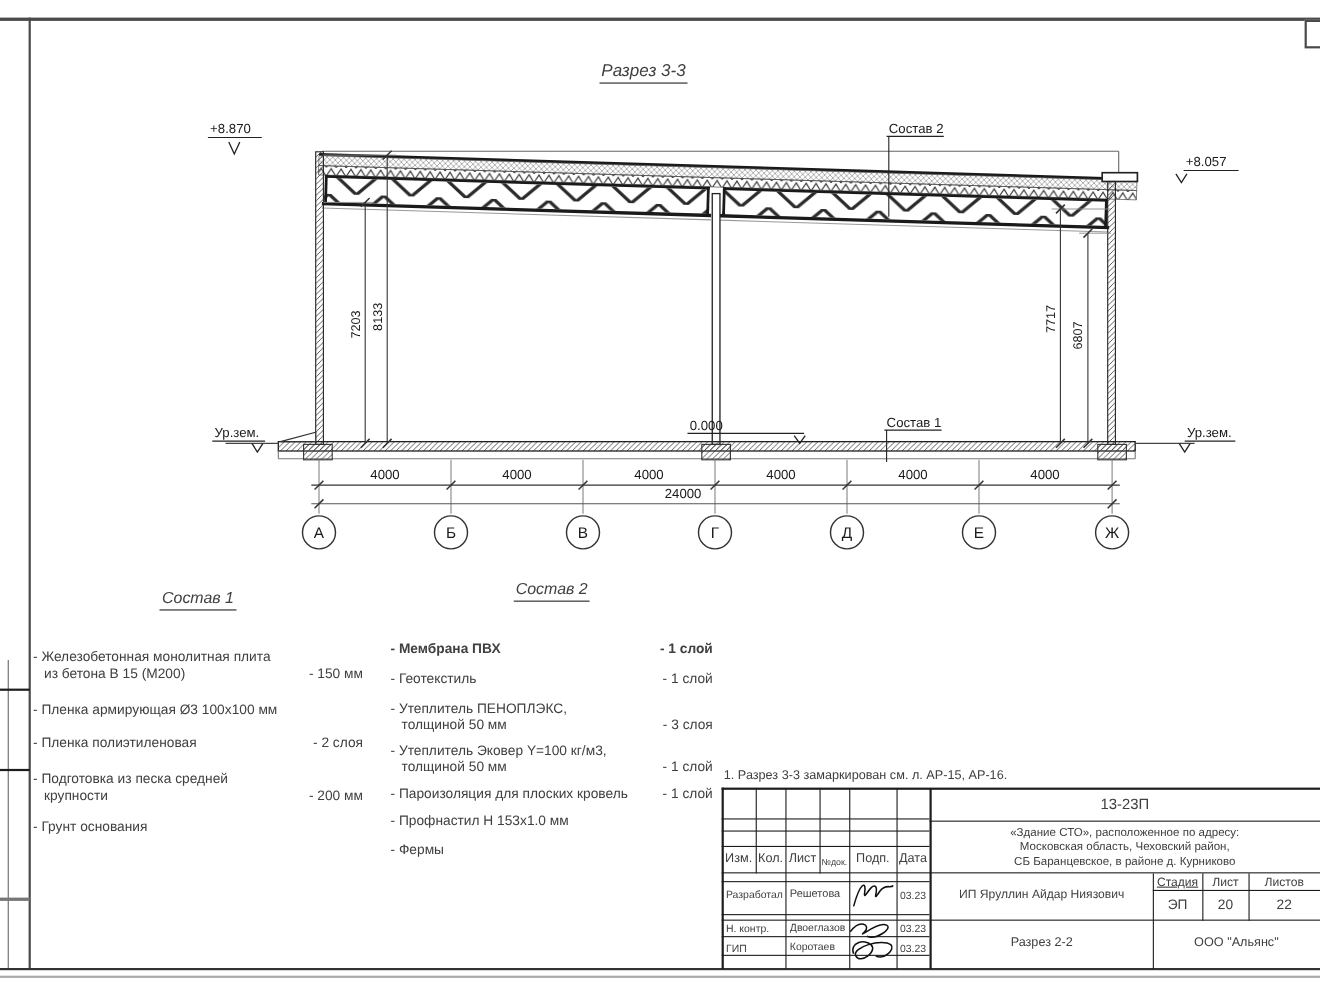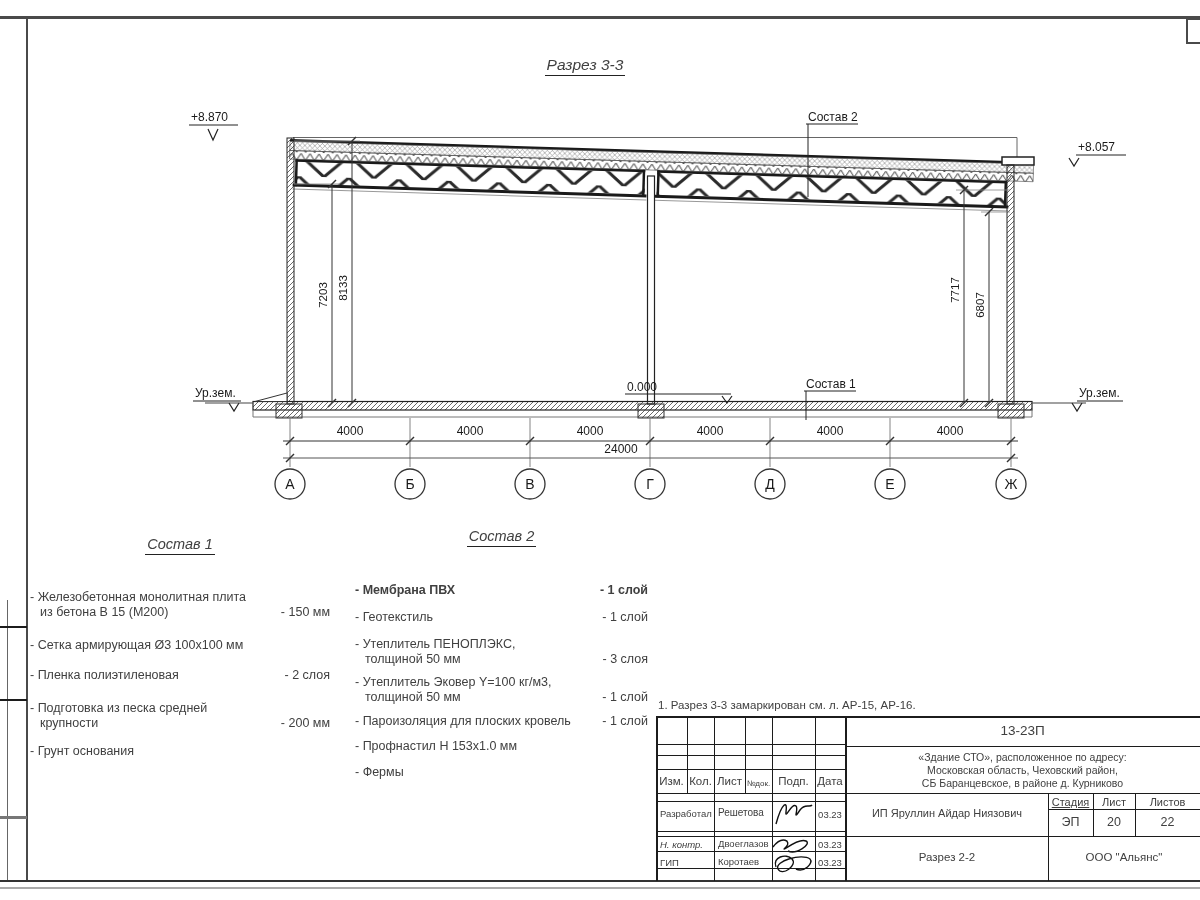--- a/index.html
+++ b/index.html
@@ -216,21 +216,21 @@
     </g>
   </svg>
 
   <div class="slist" style="left:30px;top:537px;width:300px;">
     <div class="shead"><span>Состав 1</span></div>
     <div class="srow" style="margin-bottom:17px;">
       <div class="sname" style="width:222px;">- Железобетонная  монолитная плита из бетона В 15 (М200)</div>
       <div class="sval">- 150 мм</div>
     </div>
     <div class="srow" style="margin-bottom:15px;">
-      <div class="sname" style="width:222px;">- Сетка армирующая Ø3 100х100 мм</div>
+      <div class="sname" style="width:222px;">- Пленка армирующая Ø3 100х100 мм</div>
       <div class="sval"></div>
     </div>
     <div class="srow" style="margin-bottom:17px;">
       <div class="sname" style="width:222px;">- Пленка полиэтиленовая</div>
       <div class="sval">-  2 слоя</div>
     </div>
     <div class="srow" style="margin-bottom:12px;">
       <div class="sname" style="width:200px;">- Подготовка из песка средней крупности</div>
       <div class="sval">- 200 мм</div>
     </div>
@@ -309,21 +309,21 @@
   <div class="tb-txt ctr" style="left:656px;top:775px;width:31px;font-size:11.5px;">Изм.</div>
   <div class="tb-txt ctr" style="left:687px;top:775px;width:27px;font-size:11.5px;">Кол.</div>
   <div class="tb-txt ctr" style="left:714px;top:775px;width:31px;font-size:11.5px;">Лист</div>
   <div class="tb-txt ctr" style="left:745px;top:779px;width:27px;font-size:8px;">№док.</div>
   <div class="tb-txt ctr" style="left:772px;top:775px;width:43px;font-size:11.5px;">Подп.</div>
   <div class="tb-txt ctr" style="left:815px;top:775px;width:30px;font-size:11.5px;">Дата</div>
 
   <div class="tb-txt" style="left:660px;top:808px;width:54px;font-size:9.5px;">Разработал</div>
   <div class="tb-txt" style="left:718px;top:807px;width:54px;font-size:10px;">Решетова</div>
   <div class="tb-txt ctr" style="left:815px;top:809px;width:30px;font-size:9.5px;">03.23</div>
-  <div class="tb-txt" style="left:660px;top:839px;width:54px;font-size:9.5px;font-style:italic;">Н. контр.</div>
+  <div class="tb-txt" style="left:660px;top:839px;width:54px;font-size:9.5px;">Н. контр.</div>
   <div class="tb-txt" style="left:718px;top:838px;width:54px;font-size:9.5px;">Двоеглазов</div>
   <div class="tb-txt ctr" style="left:815px;top:839px;width:30px;font-size:9.5px;">03.23</div>
   <div class="tb-txt" style="left:660px;top:857px;width:54px;font-size:9.5px;">ГИП</div>
   <div class="tb-txt" style="left:718px;top:856px;width:54px;font-size:9.5px;">Коротаев</div>
   <div class="tb-txt ctr" style="left:815px;top:857px;width:30px;font-size:9.5px;">03.23</div>
 
   <svg class="abs" style="left:772px;top:796px;" width="44" height="36" viewBox="0 0 44 36">
     <path d="M4,28 C10,6 16,4 14,16 C13,24 20,6 24,10 C27,13 20,26 28,14 C33,7 38,12 40,9" fill="none" stroke="#111" stroke-width="1.4"></path>
   </svg>
   <svg class="abs" style="left:768px;top:833px;" width="50" height="46" viewBox="0 0 50 46">

